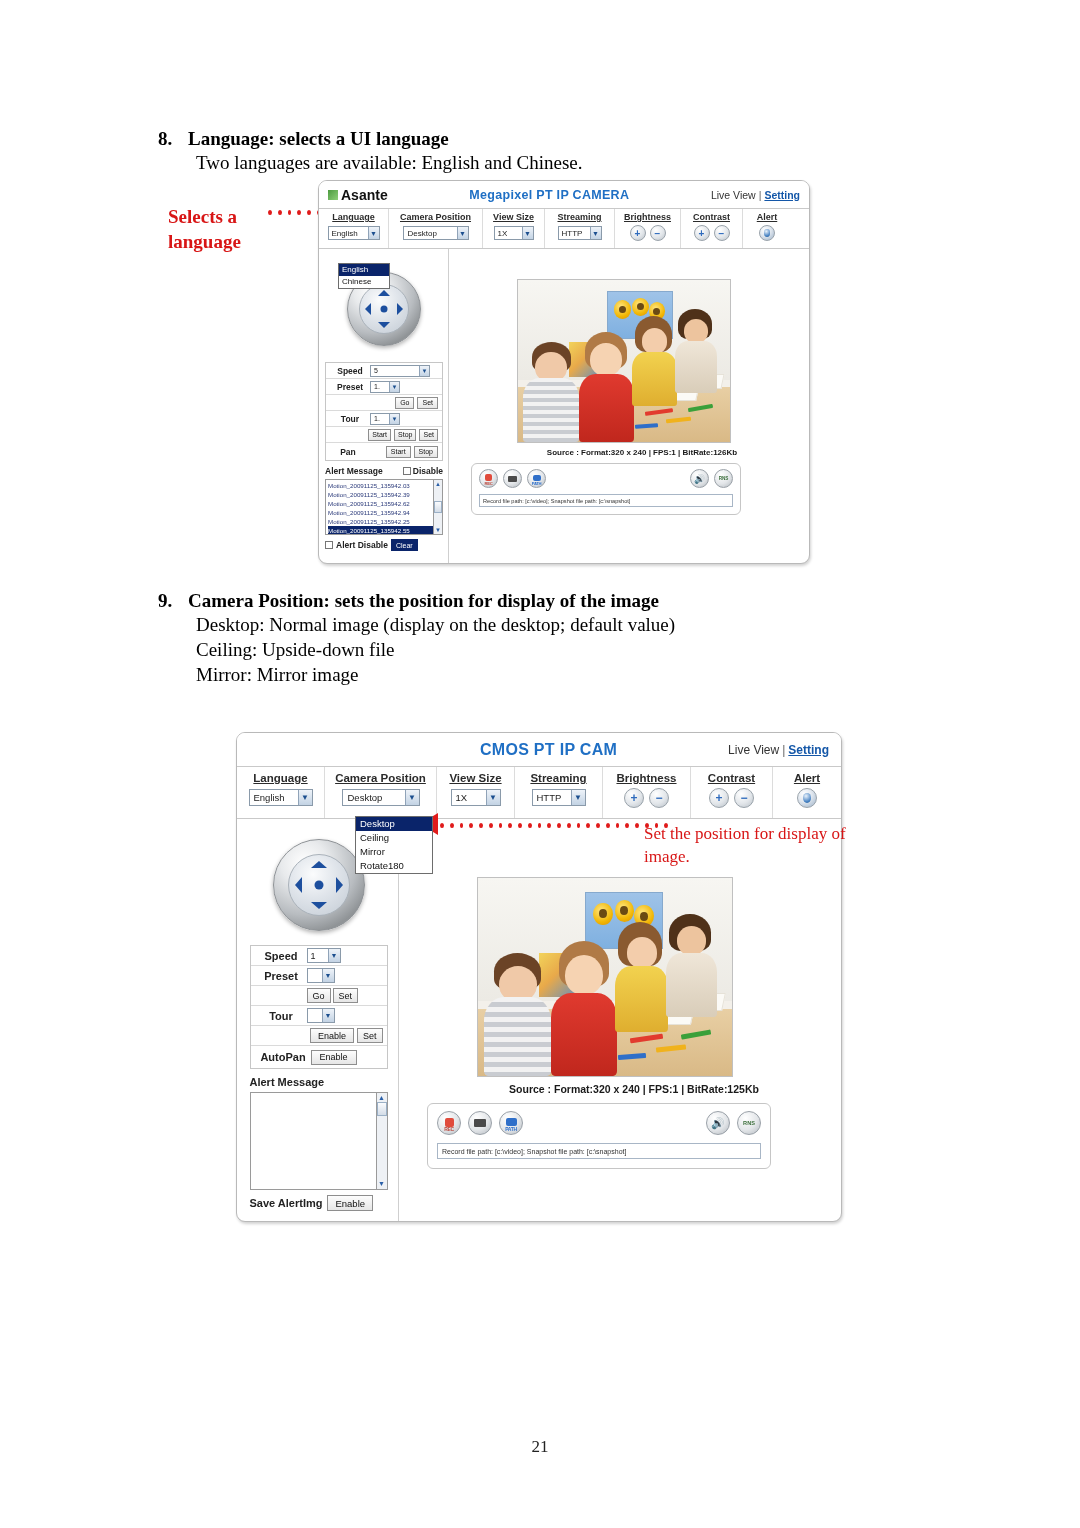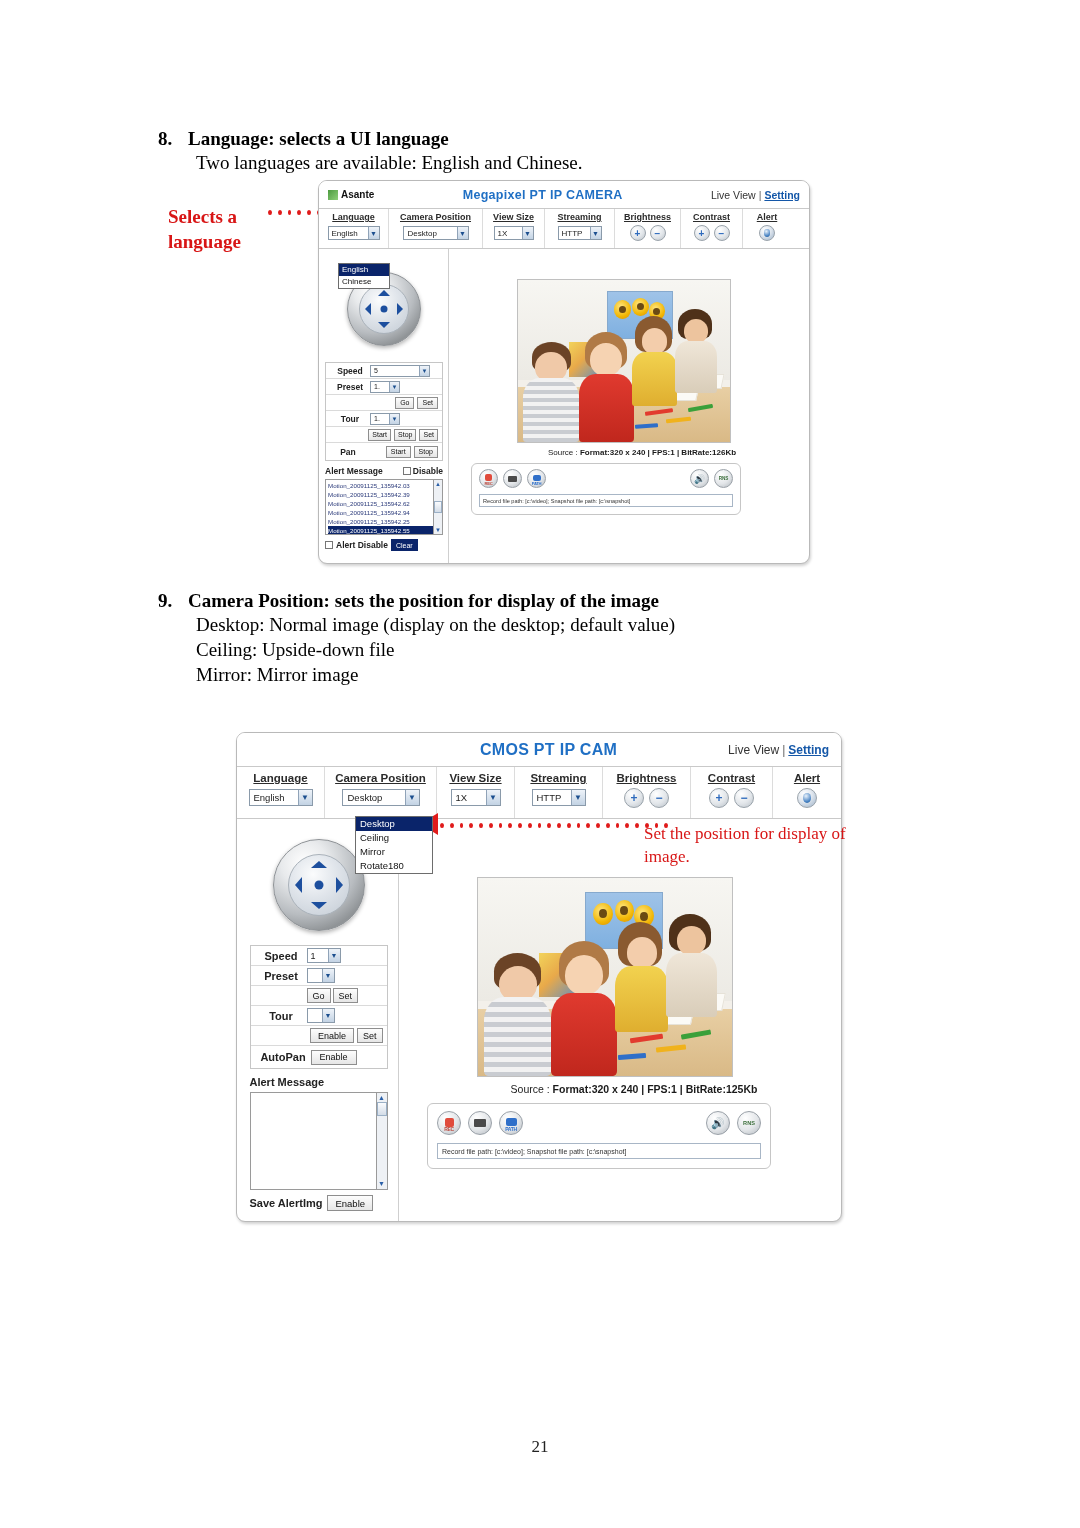--- a/index.html
+++ b/index.html
@@ -198,21 +198,21 @@
   .vid .paper{position:absolute;background:#fbfaf6;border:1px solid #e6e2d8;transform:skewX(-12deg);}
   .vid .cray{position:absolute;border-radius:1px;}
   .kid{position:absolute;}
   .kid .head{position:absolute;border-radius:50% 50% 46% 46%;}
   .kid .hair{position:absolute;border-radius:50% 50% 30% 30%;}
   .kid .body{position:absolute;border-radius:30% 30% 6% 6%;}
 
   .srcline{
     text-align:center;color:#1a1a1a;font-weight:bold;white-space:nowrap;
   }
-  .srcline .lab{font-weight:normal;}
+  .srcline .lab{font-weight:bold;}
   .srcline .val{font-weight:bold;}
 
   .ctrlbar{
     border:1px solid #c6c6c6;border-radius:6px;background:#fff;box-sizing:border-box;
     display:flex;flex-direction:column;
   }
   .ctrlrow{display:flex;align-items:center;box-sizing:border-box;}
   .cbtn{
     border-radius:50%;
     background:radial-gradient(circle at 34% 28%,#ffffff,#e3e6e9 55%,#b3b9bf);
@@ -248,21 +248,21 @@
     <i></i>
     <i></i>
     <i></i>
     <i></i>
 </div>
 <div class="arrow-right" style="left:342px;top:201px;"></div>
 
 <div class="cam" style="left:318px;top:180px;width:492px;height:384px;">
 
   <div class="cam-head" style="height:28px;padding:0 9px;">
-    <div class="brand" style="font-size:10px;">
+    <div class="brand" style="font-size:14px;">
       <span class="mark" style="width:10px;height:10px;"></span>
       <span>Asante</span>
     </div>
     <div class="cam-title" style="font-size:12.5px;">Megapixel PT IP CAMERA</div>
     <div class="cam-links" style="font-size:10.5px;">
       <span>Live View</span><span class="sep">|</span><span class="setting">Setting</span>
     </div>
   </div>
 
   <div class="toolbar" style="height:40px;">

